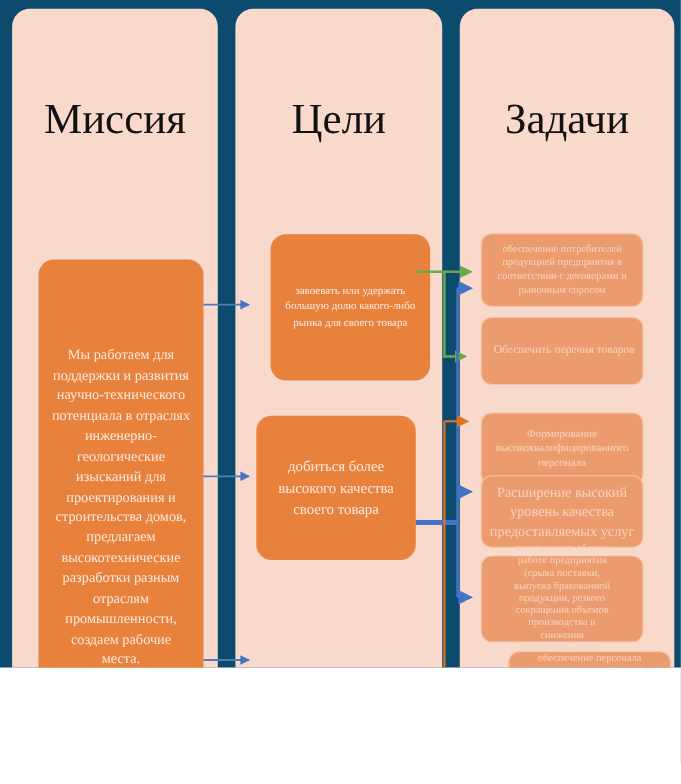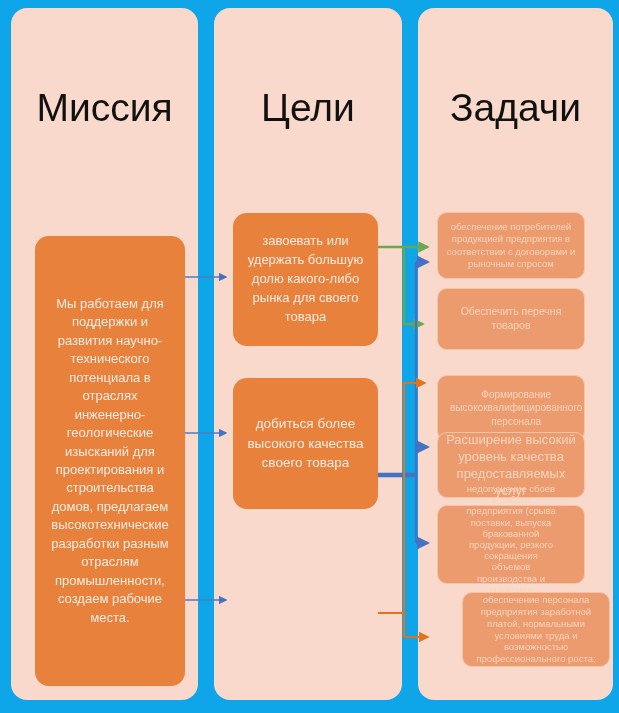--- a/index.html
+++ b/index.html
@@ -1,43 +1,43 @@
 <!DOCTYPE html>
 <html><head>
 <meta charset="utf-8">
 <style>
   html,body { margin:0; padding:0; background:#ffffff; }
   .canvas {
-    position:relative; width:619px; height:713px; background:#0ea5e9;
-    font-family:Liberation Sans, sans-serif; overflow:hidden;
+    position:relative; width:619px; height:607px; background:#0c4a6e;
+    font-family:Liberation Serif, serif; overflow:hidden;
   }
   .panel {
     position:absolute; top:8px; height:692px;
     background:#F8D9CB; border-radius:16px;
   }
   .panel-mission { left:11px;  width:187px; }
   .panel-goals   { left:214px; width:188px; }
   .panel-tasks   { left:418px; width:195px; }
   .col-title {
     position:absolute; top:78px; left:0; width:100%;
     text-align:center; font-size:39px; font-weight:400; color:#111111;
     margin:0;
   }
   .box {
-    position:absolute; display:flex; align-items:center; justify-content:flex-start;
+    position:absolute; display:flex; align-items:center; justify-content:flex-end;
     text-align:center; box-sizing:border-box;
   }
   .box-primary {
     background:#E8813C; border-radius:14px; color:#FBEBE2;
   }
   .box-secondary {
     background:#EC9B6F; border:1px solid #F4C4A4; border-radius:10px; color:#F8D4BD;
   }
   #mission-box { left:35px;  top:212px; width:150px; height:450px; font-size:13px;   line-height:1.42; padding:10px 11px;margin-top:24px; }
-  #goal-1      { left:233px; top:213px; width:145px; height:133px; font-size:13px; line-height:1.45; padding:8px 13px; }
+  #goal-1      { left:246px; top:213px; width:145px; height:133px; font-size:10px; line-height:1.45; padding:8px 13px; }
   #goal-2      { left:233px; top:378px; width:145px; height:131px; font-size:13.5px; line-height:1.45; padding:8px 11px; }
   #goal-3      { left:233px; top:534px; width:145px; height:131px; font-size:13.5px; line-height:1.45; padding:8px 10px; }
   #task-1      { left:437px; top:212px; width:148px; height:67px;  font-size:9.5px;  line-height:1.3;  padding:4px 7px; }
   #task-2      { left:437px; top:288px; width:148px; height:62px;  font-size:10.5px; line-height:1.3;  padding:4px 7px; }
   #task-3      { left:437px; top:359px; width:148px; height:66px;  font-size:10px;   line-height:1.35; padding:4px 12px;margin-top:16px; }
   #task-4      { left:437px; top:432px; width:148px; height:66px;  font-size:13px;   line-height:1.32; padding:4px 6px; }
   #task-5      { left:437px; top:505px; width:148px; height:79px;  font-size:9.5px;  line-height:1.18; padding:3px 26px; }
   #task-6      { left:462px; top:592px; width:148px; height:75px;  font-size:9.5px;  line-height:1.25; padding:3px 8px; }
   .connectors {
     position:absolute; left:0; top:0; width:619px; height:713px;

